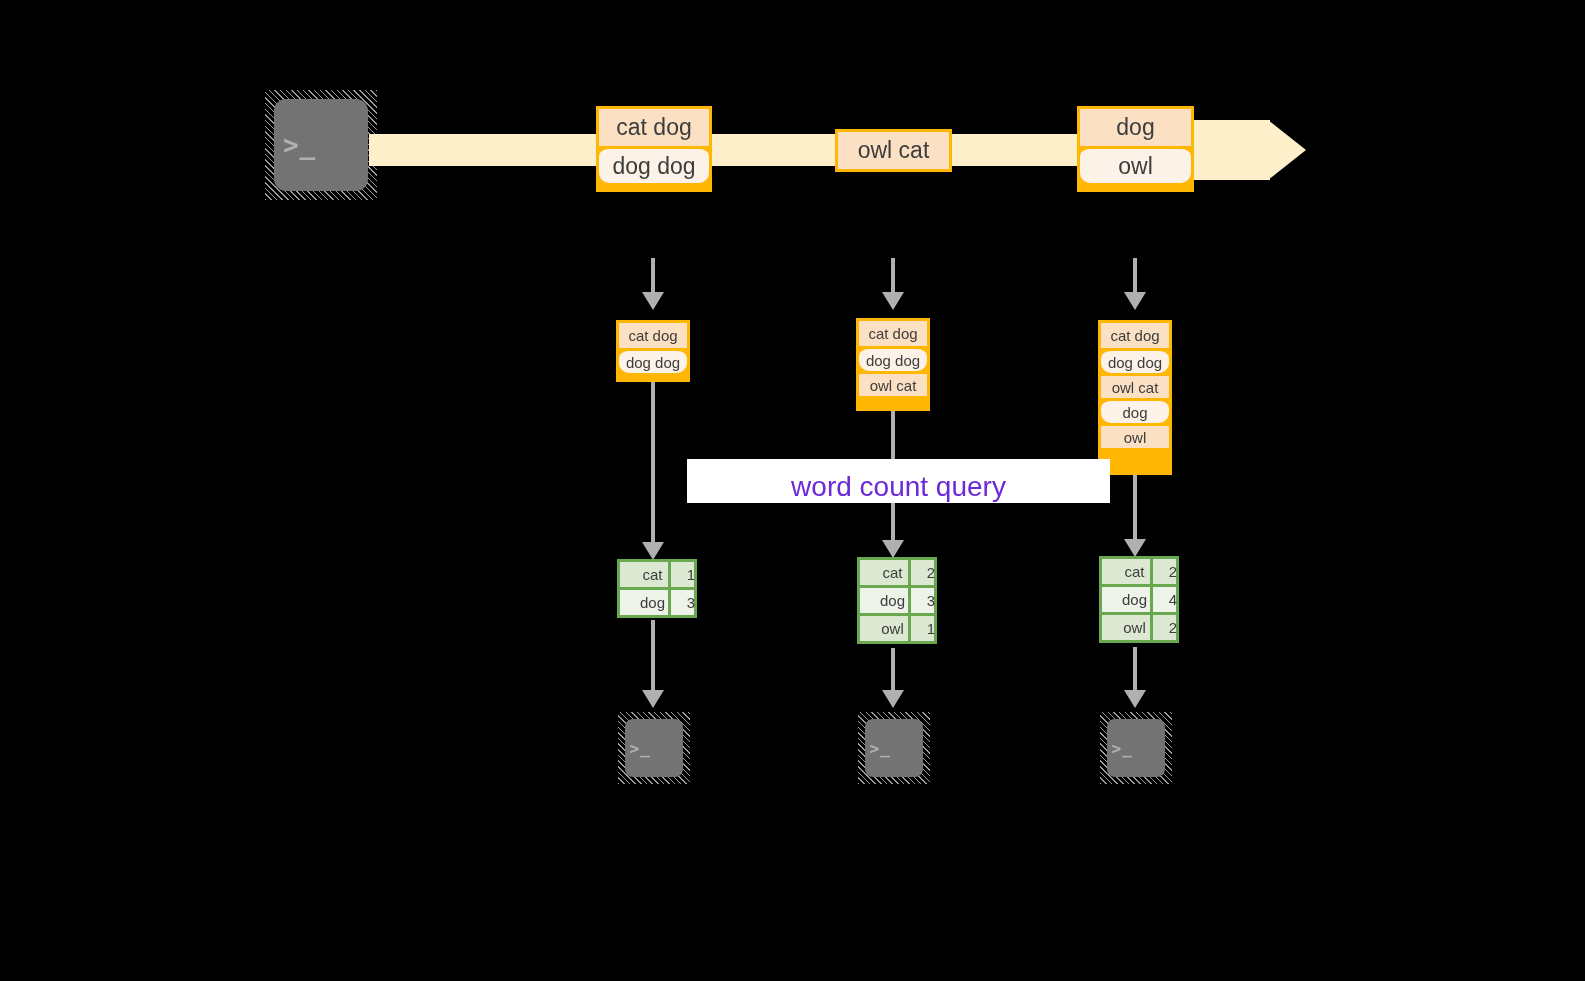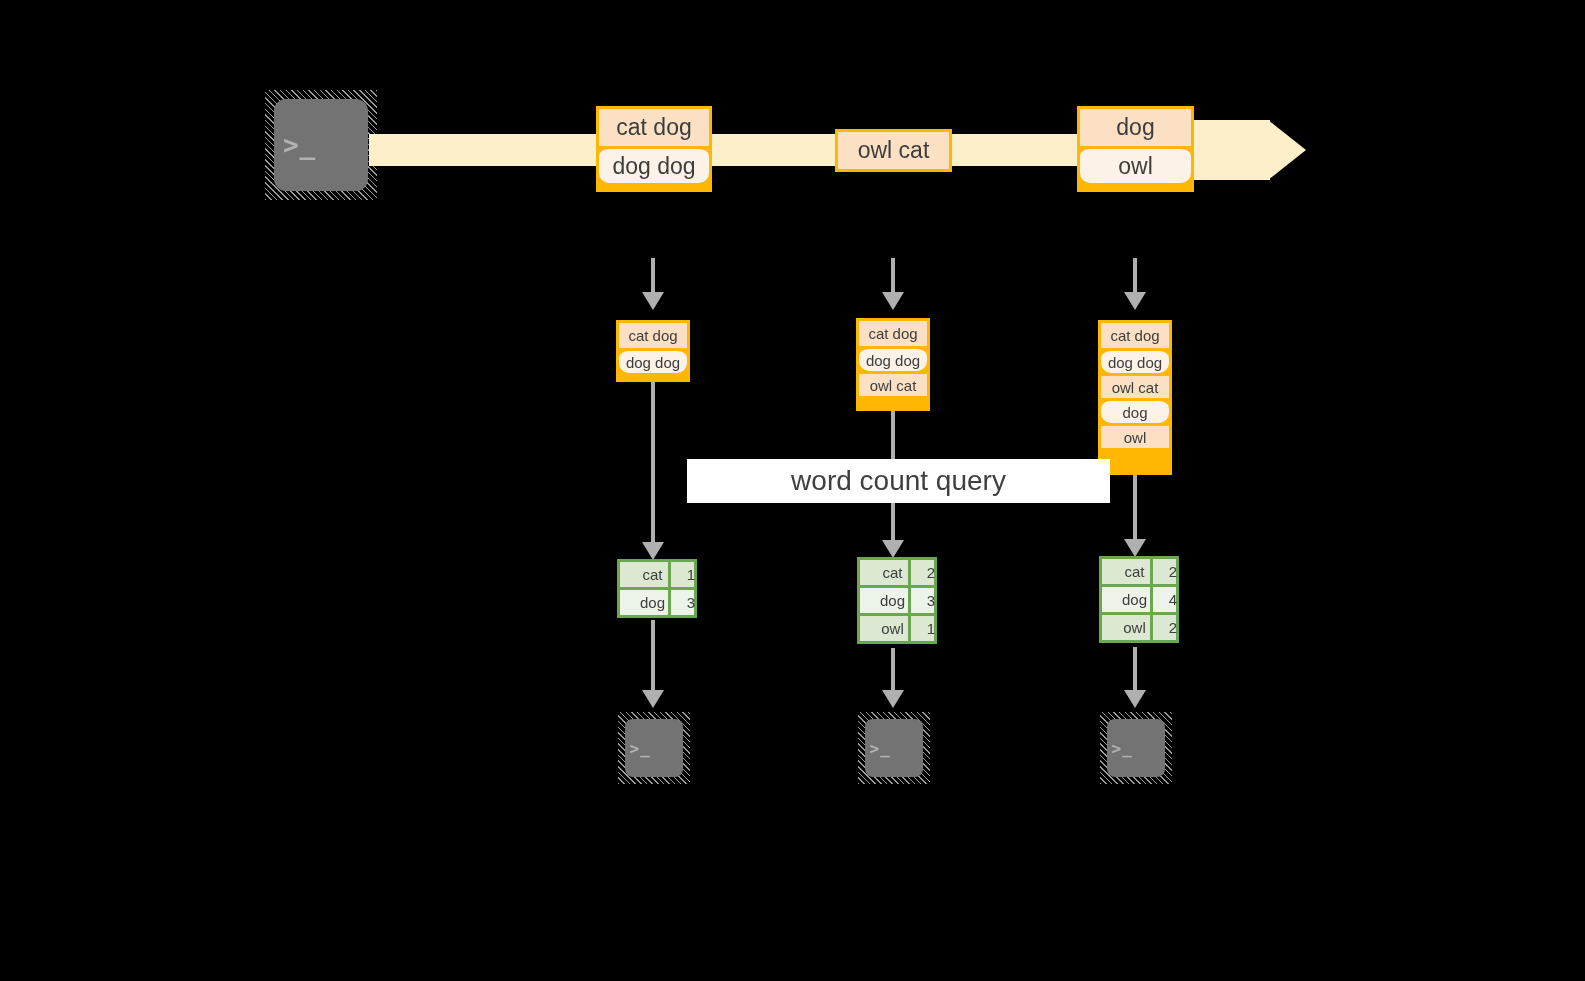--- a/index.html
+++ b/index.html
@@ -141,23 +141,23 @@
     border-left: 11px solid transparent;
     border-right: 11px solid transparent;
     border-top: 18px solid #b0b0b0;
   }
 
   
   .banner {
     position: absolute;
     background: #ffffff;
     display: flex;
-    align-items: center;
+    align-items: flex-end;
     justify-content: center;
-    color: #404040;
+    color: #6d28d9;
     white-space: nowrap;
   }
 </style>
 </head>
 <body>
 
 <div id="canvas">
 
   <div class="terminal" style="left:265px; top:90px; width:112px; height:110px;">
     <div class="screen"></div>

